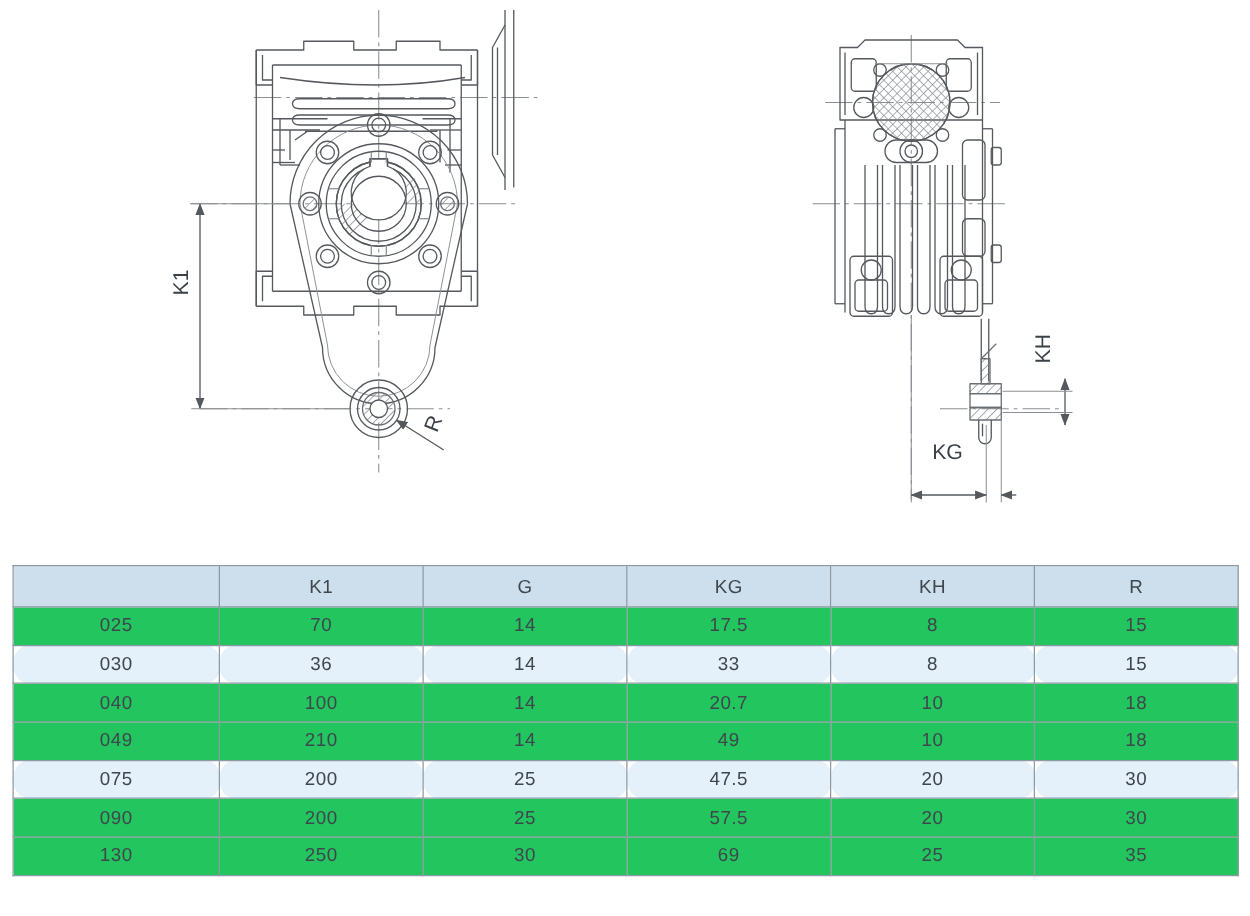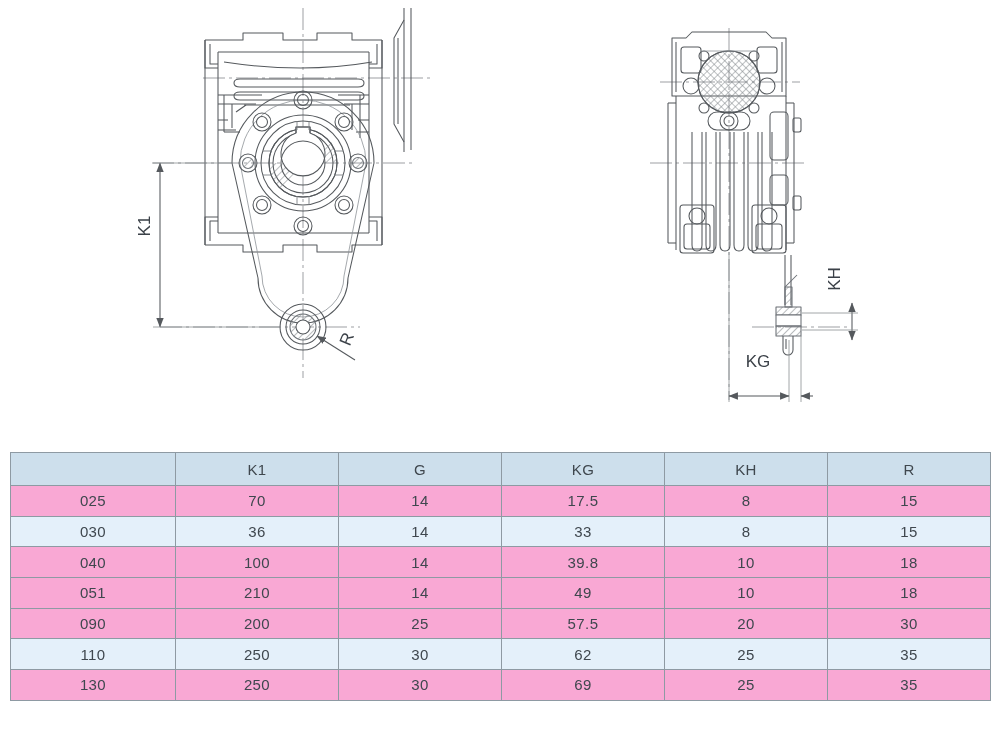--- a/index.html
+++ b/index.html
@@ -29,22 +29,22 @@
     color:#3f474e;
     letter-spacing:.4px;
   }
   table#dim-table thead th{
     background:#cddfec;
     height:30px;
     font-size:15px;
   }
   table#dim-table thead th.corner{background:#cddfec;}
   table#dim-table tbody tr.alt td{background:#e4f0fa;}
-  table#dim-table tbody tr td{background:#f9a8d4;}
-  table#dim-table tbody tr.alt td{background:#e4f0fa;}
+  table#dim-table tbody tr td{background:#22c55e;}
+  table#dim-table tbody tr.alt td{background:#e4f0fa;border-radius:13px;}
   col.c-model{width:165px;}
   col.c-val{width:163px;}
 
   
   .dimtxt{font-family:"Liberation Sans","DejaVu Sans",sans-serif;font-size:17px;fill:#3b4148;}
 </style>
 </head>
 <body>
 
 <div id="drawing-area">
@@ -353,48 +353,48 @@
           <td>36</td>
           <td>14</td>
           <td>33</td>
           <td>8</td>
           <td>15</td>
         </tr>
         <tr>
           <td>040</td>
           <td>100</td>
           <td>14</td>
-          <td>39.8</td>
+          <td>20.7</td>
           <td>10</td>
           <td>18</td>
         </tr>
         <tr>
-          <td>051</td>
+          <td>049</td>
           <td>210</td>
           <td>14</td>
           <td>49</td>
           <td>10</td>
           <td>18</td>
+        </tr>
+        <tr class="alt">
+          <td>075</td>
+          <td>200</td>
+          <td>25</td>
+          <td>47.5</td>
+          <td>20</td>
+          <td>30</td>
         </tr>
         <tr>
           <td>090</td>
           <td>200</td>
           <td>25</td>
           <td>57.5</td>
           <td>20</td>
           <td>30</td>
         </tr>
-        <tr class="alt">
-          <td>110</td>
-          <td>250</td>
-          <td>30</td>
-          <td>62</td>
-          <td>25</td>
-          <td>35</td>
-        </tr>
         <tr>
           <td>130</td>
           <td>250</td>
           <td>30</td>
           <td>69</td>
           <td>25</td>
           <td>35</td>
         </tr>
       </tbody>
   </table>

